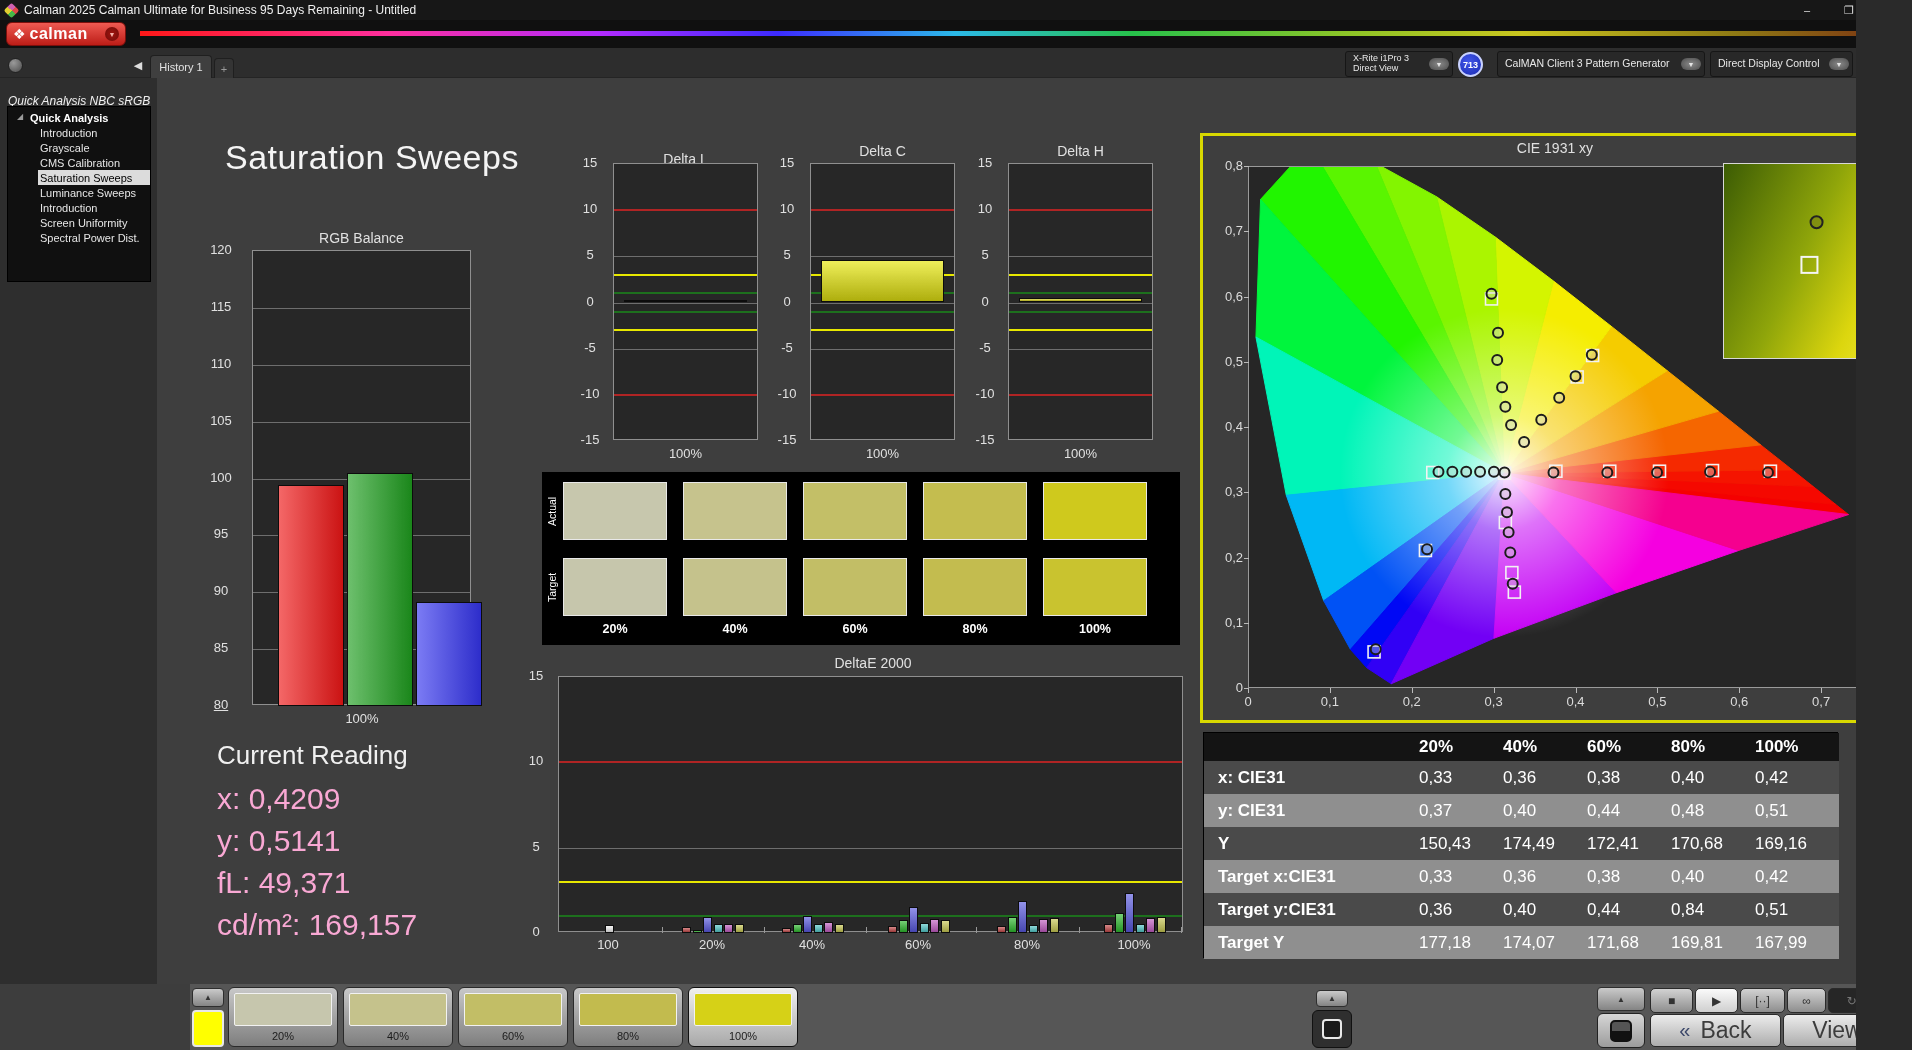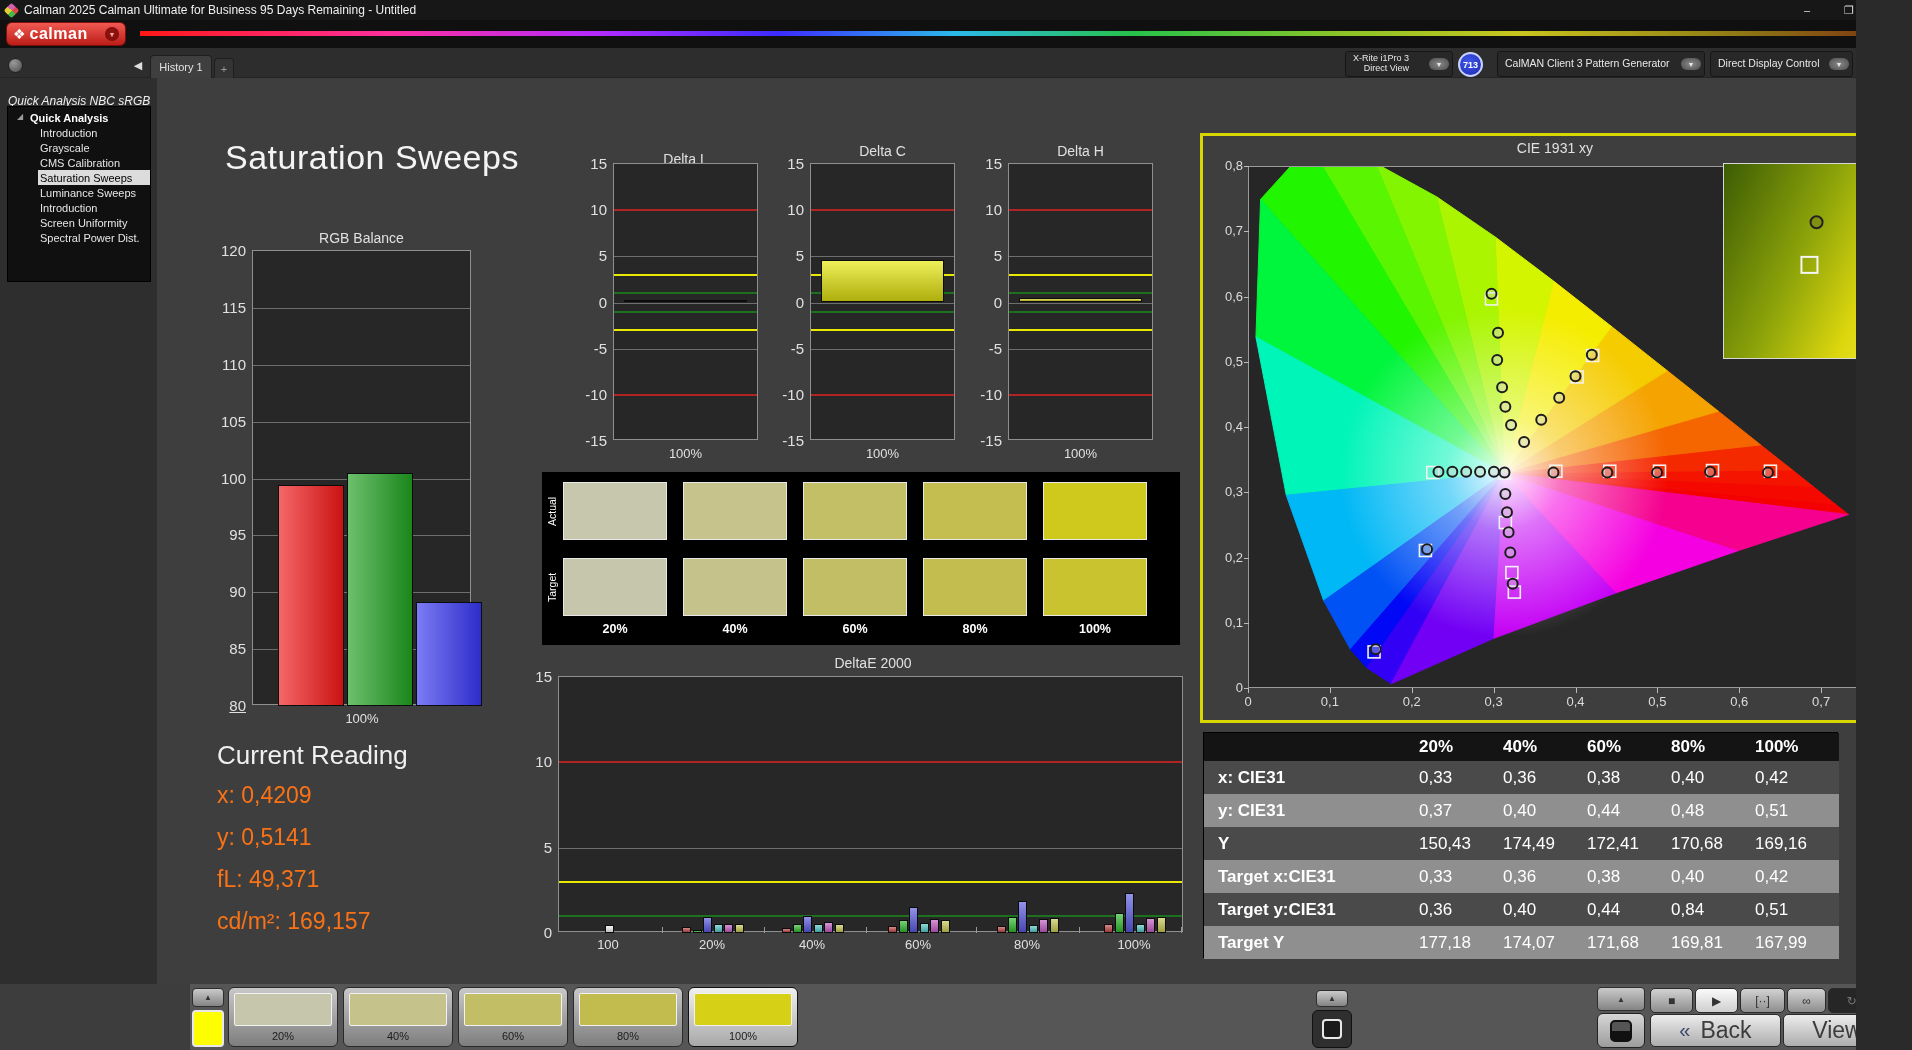--- a/index.html
+++ b/index.html
@@ -23,21 +23,21 @@
   #rainbow { position:absolute; left:140px; top:11px; width:1772px; height:5px;
      background:linear-gradient(90deg,#ff1818 0%,#ff2f9e 14%,#b22bff 26%,#3c2bff 36%,#2bb9e8 46%,#27c24b 56%,#8cc427 68%,#c9c41e 78%,#8f7a14 90%,#7a2a12 100%); }
 
   
   #tabbar { left:0; top:48px; width:1912px; height:30px; background:#2d2d2d; border-bottom:1px solid #242424; }
   .side-dot { left:8px; top:10px; width:15px; height:15px; border-radius:50%; background:radial-gradient(circle at 35% 30%,#9a9a9a,#4a4a4a); border:1px solid #222; }
   .side-collapse { left:130px; top:8px; width:16px; height:18px; color:#ddd; font-size:11px; display:flex; align-items:center; justify-content:center; }
   .tab { top:7px; height:23px; background:#3f3f3f; border:1px solid #1f1f1f; border-bottom:none; border-radius:4px 4px 0 0; color:#e2e2e2; font-size:11px; display:flex; align-items:center; justify-content:center; }
   #tab-active { left:150px; width:62px; }
   #tab-add { left:214px; width:20px; top:10px; height:20px; color:#9a9a9a; background:#343434; }
-  .devbox { top:3px; height:26px; background:#282828; border:1px solid #161616; border-radius:3px; color:#e8e8e8; display:flex; align-items:center;text-align:right; }
+  .devbox { top:3px; height:26px; background:#282828; border:1px solid #161616; border-radius:3px; color:#e8e8e8; display:flex; align-items:center; }
   .devbar { width:3px; align-self:stretch; border-radius:2px 0 0 2px; }
   .devtext { padding:0 4px; line-height:1.1; }
   .devchev { margin-left:auto; margin-right:3px; width:20px; height:12px; border-radius:8px; background:radial-gradient(#8a8a8a,#4c4c4c); color:#e5e5e5; font-size:7px; display:flex; align-items:center; justify-content:center; }
   #dev-meter { left:1345px; width:108px; font-size:9px; }
   #dev-badge { left:1458px; top:4px; width:25px; height:25px; border-radius:50%; background:radial-gradient(circle at 40% 35%,#4156e8,#1a2bb4); border:2px solid #c9d2ff; color:#fff; font-size:9px; font-weight:bold; display:flex; align-items:center; justify-content:center; }
   #dev-gen { left:1497px; width:208px; font-size:10.5px; }
   #dev-ctrl { left:1710px; width:143px; font-size:10.5px; }
   .toolbtn { top:3px; height:26px; border-radius:4px; background:linear-gradient(#5c5c5c,#353535); border:1px solid #1a1a1a; color:#b8b8b8; display:flex; align-items:center; justify-content:center; }
   #gear-btn { left:1857px; width:38px; font-size:15px; }
   #collapse-btn { left:1898px; width:18px; font-size:10px; }
@@ -50,33 +50,33 @@
   .tree-root .tri { position:absolute; left:9px; top:1px; color:#9a9a9a; font-size:8px; }
   .tree-item { color:#e6e6e6; font-size:11px; padding:1.5px 2px 1.5px 32px; white-space:nowrap; }
   .tree-item.sel { background:#dcdcdc; color:#000; padding-left:2px; margin-left:30px; }
 
   
   #page-title { left:225px; top:138px; font-size:34px; color:#f4f4f4; letter-spacing:.5px; }
   .chart-title { position:absolute; color:#e0e0e0; font-size:14px; text-align:center; }
   .plot { position:absolute; background:#272727; border:1px solid #8f8f8f; }
   .gline { position:absolute; left:0; width:100%; height:1px; background:#6e6e6e; }
   .refline { position:absolute; left:0; width:100%; }
-  .ylab { position:absolute; color:#e0e0e0; font-size:15px; text-align:right; width:100%; }
+  .ylab { position:absolute; color:#e0e0e0; font-size:13px; text-align:center; width:100%; }
   .xlab { position:absolute; color:#e0e0e0; font-size:13px; text-align:center; }
   .bar { position:absolute; border:1px solid #0c0c0c; }
 
   
   #swatchstrip { left:542px; top:472px; width:638px; height:173px; background:#000; }
   .rot-label { position:absolute; left:2px; width:16px; color:#fff; font-size:10.5px; display:flex; align-items:center; justify-content:center; writing-mode:vertical-rl; transform:rotate(180deg); }
   .swcell { position:absolute; height:58px; width:104px; border:1px solid #e8e8e8; }
   .swlab { position:absolute; top:150px; width:104px; text-align:center; color:#fff; font-size:12.5px; font-weight:bold; }
 
   
   #reading-title { left:217px; top:740px; font-size:26px; color:#f0f0f0; }
-  .read-line { position:absolute; left:217px; font-size:23px; color:#f97316; }
+  .read-line { position:absolute; left:217px; font-size:30px; color:#f9a8d4; }
 
   
   #cie { left:1200px; top:133px; width:710px; height:590px; border:3px solid #bef264; background:#3e3e3e; }
   #cie-title { position:absolute; left:0; top:4px; width:100%; text-align:center; color:#e0e0e0; font-size:14px; }
   #cie-plot { position:absolute; left:45px; top:30px; width:655px; height:522px; background:#262626; border:1px solid #9a9a9a; }
   .cie-ylab { position:absolute; width:38px; text-align:right; color:#dcdcdc; font-size:13px; left:2px; }
   .cie-xlab { position:absolute; width:34px; text-align:center; color:#dcdcdc; font-size:13px; top:558px; }
   .cie-tick { position:absolute; background:#bbb; }
   #cie-inset { position:absolute; left:520px; top:27px; width:180px; height:196px; border:1px solid #d8d8d8; background:linear-gradient(115deg,#3c5c04,#8fa50a 45%,#dcd60e 75%,#f2ec3a 100%); }
 

